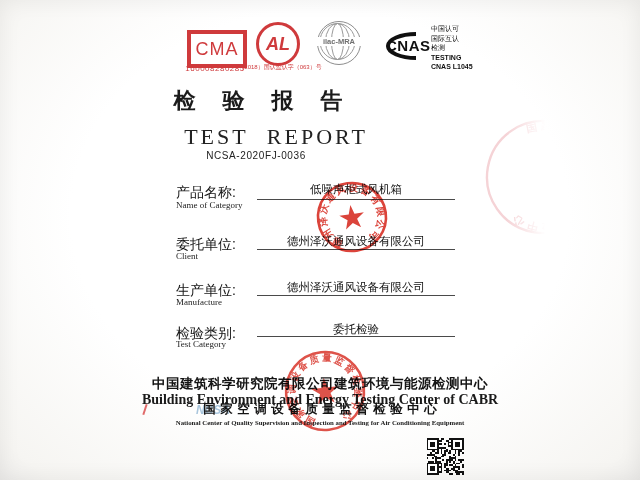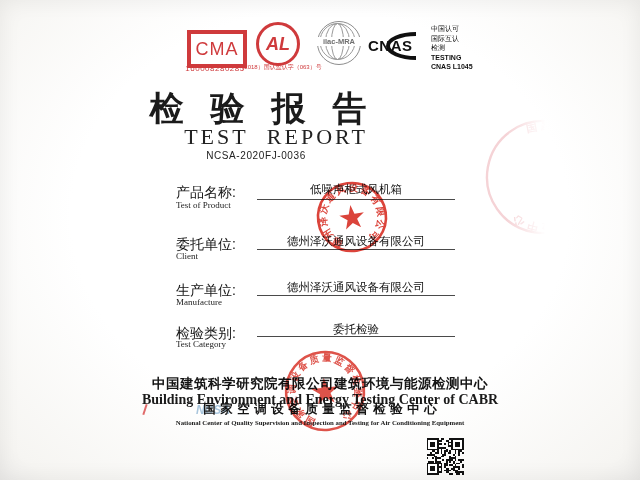--- a/index.html
+++ b/index.html
@@ -14,26 +14,26 @@
            font-weight:normal;font-size:18px;letter-spacing:1px;}
   .cma-number{left:180px;top:64px;width:70px;text-align:center;font-size:8px;color:#cf3a3c;letter-spacing:.5px;}
   .cnal-circle{left:256px;top:22px;width:38px;height:38px;border:3px solid #cf3a3c;border-radius:50%;
            display:flex;align-items:center;justify-content:center;color:#cf3a3c;
            font-weight:bold;font-style:italic;font-size:18px;}
   .cnal-caption{left:238px;top:63px;width:84px;text-align:center;font-size:6px;color:#cf3a3c;}
   .ilac-circle{left:317px;top:21px;width:42px;height:42px;border:1.5px solid #8d8d8d;border-radius:50%;}
   .ilac-label{left:313px;top:37px;width:52px;text-align:center;font-size:7.5px;font-weight:bold;color:#6f6f6f;
            background:#fff;line-height:9px;}
   .cnas-wrap{left:364px;top:29px;width:64px;height:34px;}
-  .cnas-text{position:absolute;left:4px;top:8px;font-weight:bold;font-size:15px;color:#101010;letter-spacing:.5px;}
+  .cnas-text{position:absolute;left:22px;top:8px;font-weight:bold;font-size:15px;color:#101010;letter-spacing:.5px;}
   .accr{left:431px;top:24px;width:64px;font-size:7px;line-height:9.5px;color:#101010;}
   .accr .b{font-weight:bold;}
   
   .title-zh{left:0;top:86px;width:516px;text-align:center;font-family:"Liberation Serif",serif;
-            font-weight:bold;font-size:34px;letter-spacing:27px;padding-left:27px;box-sizing:border-box;color:#1b1b1b;}
+            font-weight:bold;font-size:22px;letter-spacing:27px;padding-left:27px;box-sizing:border-box;color:#1b1b1b;}
   .title-en{left:0;top:124px;width:552px;text-align:center;font-family:"Liberation Serif",serif;
             font-size:22px;letter-spacing:3px;word-spacing:10px;color:#222;}
   .report-no{left:0;top:150px;width:512px;text-align:center;font-family:Liberation Sans, sans-serif;
             font-size:10px;letter-spacing:.6px;color:#222;}
   
   .f-zh{left:176px;font-size:14px;color:#151515;}
   .f-en{left:176px;font-family:"Liberation Serif",serif;font-size:9px;color:#222;}
   .f-line{left:257px;width:198px;height:1px;background:#4a4a4a;}
   .f-val{left:257px;width:198px;text-align:center;font-size:11.5px;color:#111;}
   
@@ -93,21 +93,21 @@
     <div>检测</div>
     <div class="b">TESTING</div>
     <div class="b">CNAS L1045</div>
   </div>
 
   <div class="abs title-zh">检验报告</div>
   <div class="abs title-en">TEST REPORT</div>
   <div class="abs report-no">NCSA-2020FJ-0036</div>
 
   <div class="abs f-zh" style="top:184px;">产品名称:</div>
-  <div class="abs f-en" style="top:200px;">Test of Product</div>
+  <div class="abs f-en" style="top:200px;">Name of Category</div>
   <div class="abs f-val" style="top:182px;">低噪声柜式风机箱</div>
   <div class="abs f-line" style="top:199px;"></div>
 
   <div class="abs f-zh" style="top:236px;">委托单位:</div>
   <div class="abs f-en" style="top:251px;">Client</div>
   <div class="abs f-val" style="top:234px;">德州泽沃通风设备有限公司</div>
   <div class="abs f-line" style="top:249px;"></div>
 
   <div class="abs f-zh" style="top:282px;">生产单位:</div>
   <div class="abs f-en" style="top:297px;">Manufacture</div>

